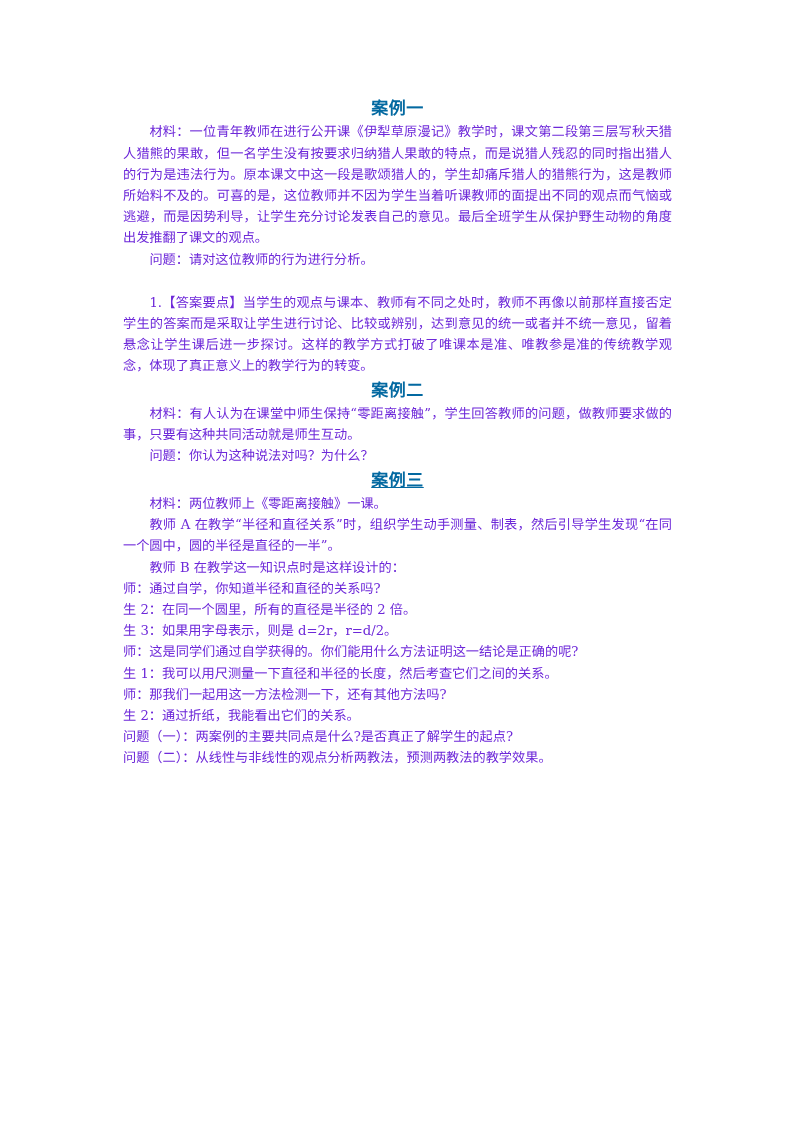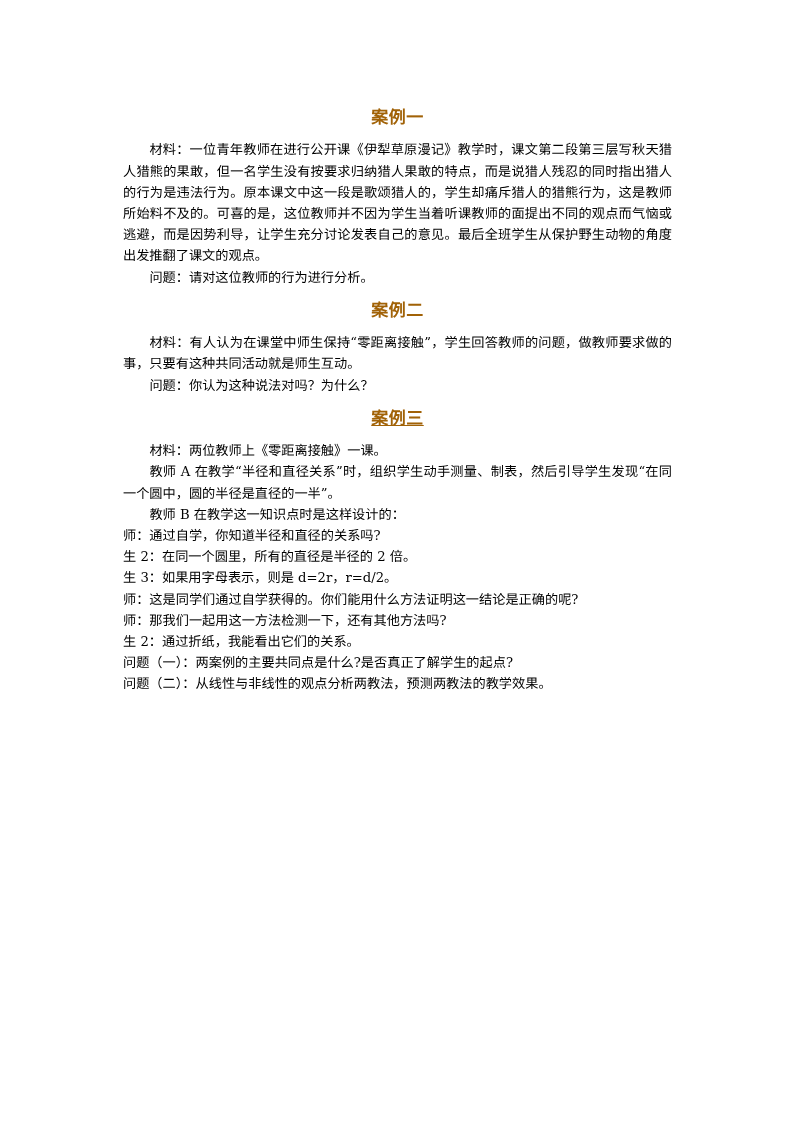--- a/index.html
+++ b/index.html
@@ -25,71 +25,75 @@
   }
   .doc-body {
     width: 549px;
   }
   h2.case-heading {
     font-family: "DejaVu Sans", "Liberation Sans", sans-serif;
     font-weight: bold;
     font-size: 17px;
     line-height: 1.2;
     text-align: center;
-    margin: 12px;
+    margin: 3px;
     padding: 0;
     letter-spacing: 0.5px;
-    color: #a16207;
+    color: #0369a1;
   }
   .heading-1 { margin-bottom: 14px; }
   .heading-2 { margin-top: 30px; margin-bottom: 14px; }
   .heading-3 { margin-top: 32px; margin-bottom: 13px; text-decoration: underline; }
 
   p.para {
     margin: 0;
     padding: 0;
     font-size: 13.2px;
     line-height: 21.2px;
     text-align: justify;
     text-justify: inter-ideograph;
     text-indent: 2em;
-    color: #000000;
+    color: #6d28d9;
     word-break: break-all;
   }
   .answer-block {
     margin-top: 22px;
   }
   .dialogue p.para {
     text-indent: 0;
   }
 </style>
 </head>
 <body>
 
 <div class="page">
   <div class="doc-body">
 
     <h2 class="case-heading heading-1">案例一</h2>
     <p class="para">材料：一位青年教师在进行公开课《伊犁草原漫记》教学时，课文第二段第三层写秋天猎人猎熊的果敢，但一名学生没有按要求归纳猎人果敢的特点，而是说猎人残忍的同时指出猎人的行为是违法行为。原本课文中这一段是歌颂猎人的，学生却痛斥猎人的猎熊行为，这是教师所始料不及的。可喜的是，这位教师并不因为学生当着听课教师的面提出不同的观点而气恼或逃避，而是因势利导，让学生充分讨论发表自己的意见。最后全班学生从保护野生动物的角度出发推翻了课文的观点。</p>
     <p class="para">问题：请对这位教师的行为进行分析。</p>
+    <div class="answer-block">
+      <p class="para">1.【答案要点】当学生的观点与课本、教师有不同之处时，教师不再像以前那样直接否定学生的答案而是采取让学生进行讨论、比较或辨别，达到意见的统一或者并不统一意见，留着悬念让学生课后进一步探讨。这样的教学方式打破了唯课本是准、唯教参是准的传统教学观念，体现了真正意义上的教学行为的转变。</p>
+    </div>
 
     <h2 class="case-heading heading-2">案例二</h2>
     <p class="para">材料：有人认为在课堂中师生保持“零距离接触”，学生回答教师的问题，做教师要求做的事，只要有这种共同活动就是师生互动。</p>
     <p class="para">问题：你认为这种说法对吗？为什么？</p>
 
     <h2 class="case-heading heading-3">案例三</h2>
     <p class="para">材料：两位教师上《零距离接触》一课。</p>
     <p class="para">教师 A 在教学“半径和直径关系”时，组织学生动手测量、制表，然后引导学生发现“在同一个圆中，圆的半径是直径的一半”。</p>
     <p class="para">教师 B 在教学这一知识点时是这样设计的：</p>
 
     <div class="dialogue">
       <p class="para">师：通过自学，你知道半径和直径的关系吗?</p>
       <p class="para">生 2：在同一个圆里，所有的直径是半径的 2 倍。</p>
       <p class="para">生 3：如果用字母表示，则是 d=2r，r=d/2。</p>
       <p class="para">师：这是同学们通过自学获得的。你们能用什么方法证明这一结论是正确的呢?</p>
+      <p class="para">生 1：我可以用尺测量一下直径和半径的长度，然后考查它们之间的关系。</p>
       <p class="para">师：那我们一起用这一方法检测一下，还有其他方法吗?</p>
       <p class="para">生 2：通过折纸，我能看出它们的关系。</p>
       <p class="para">问题（一）：两案例的主要共同点是什么?是否真正了解学生的起点?</p>
       <p class="para">问题（二）：从线性与非线性的观点分析两教法，预测两教法的教学效果。</p>
     </div>
 
   </div>
 </div>
 
 </body></html>

